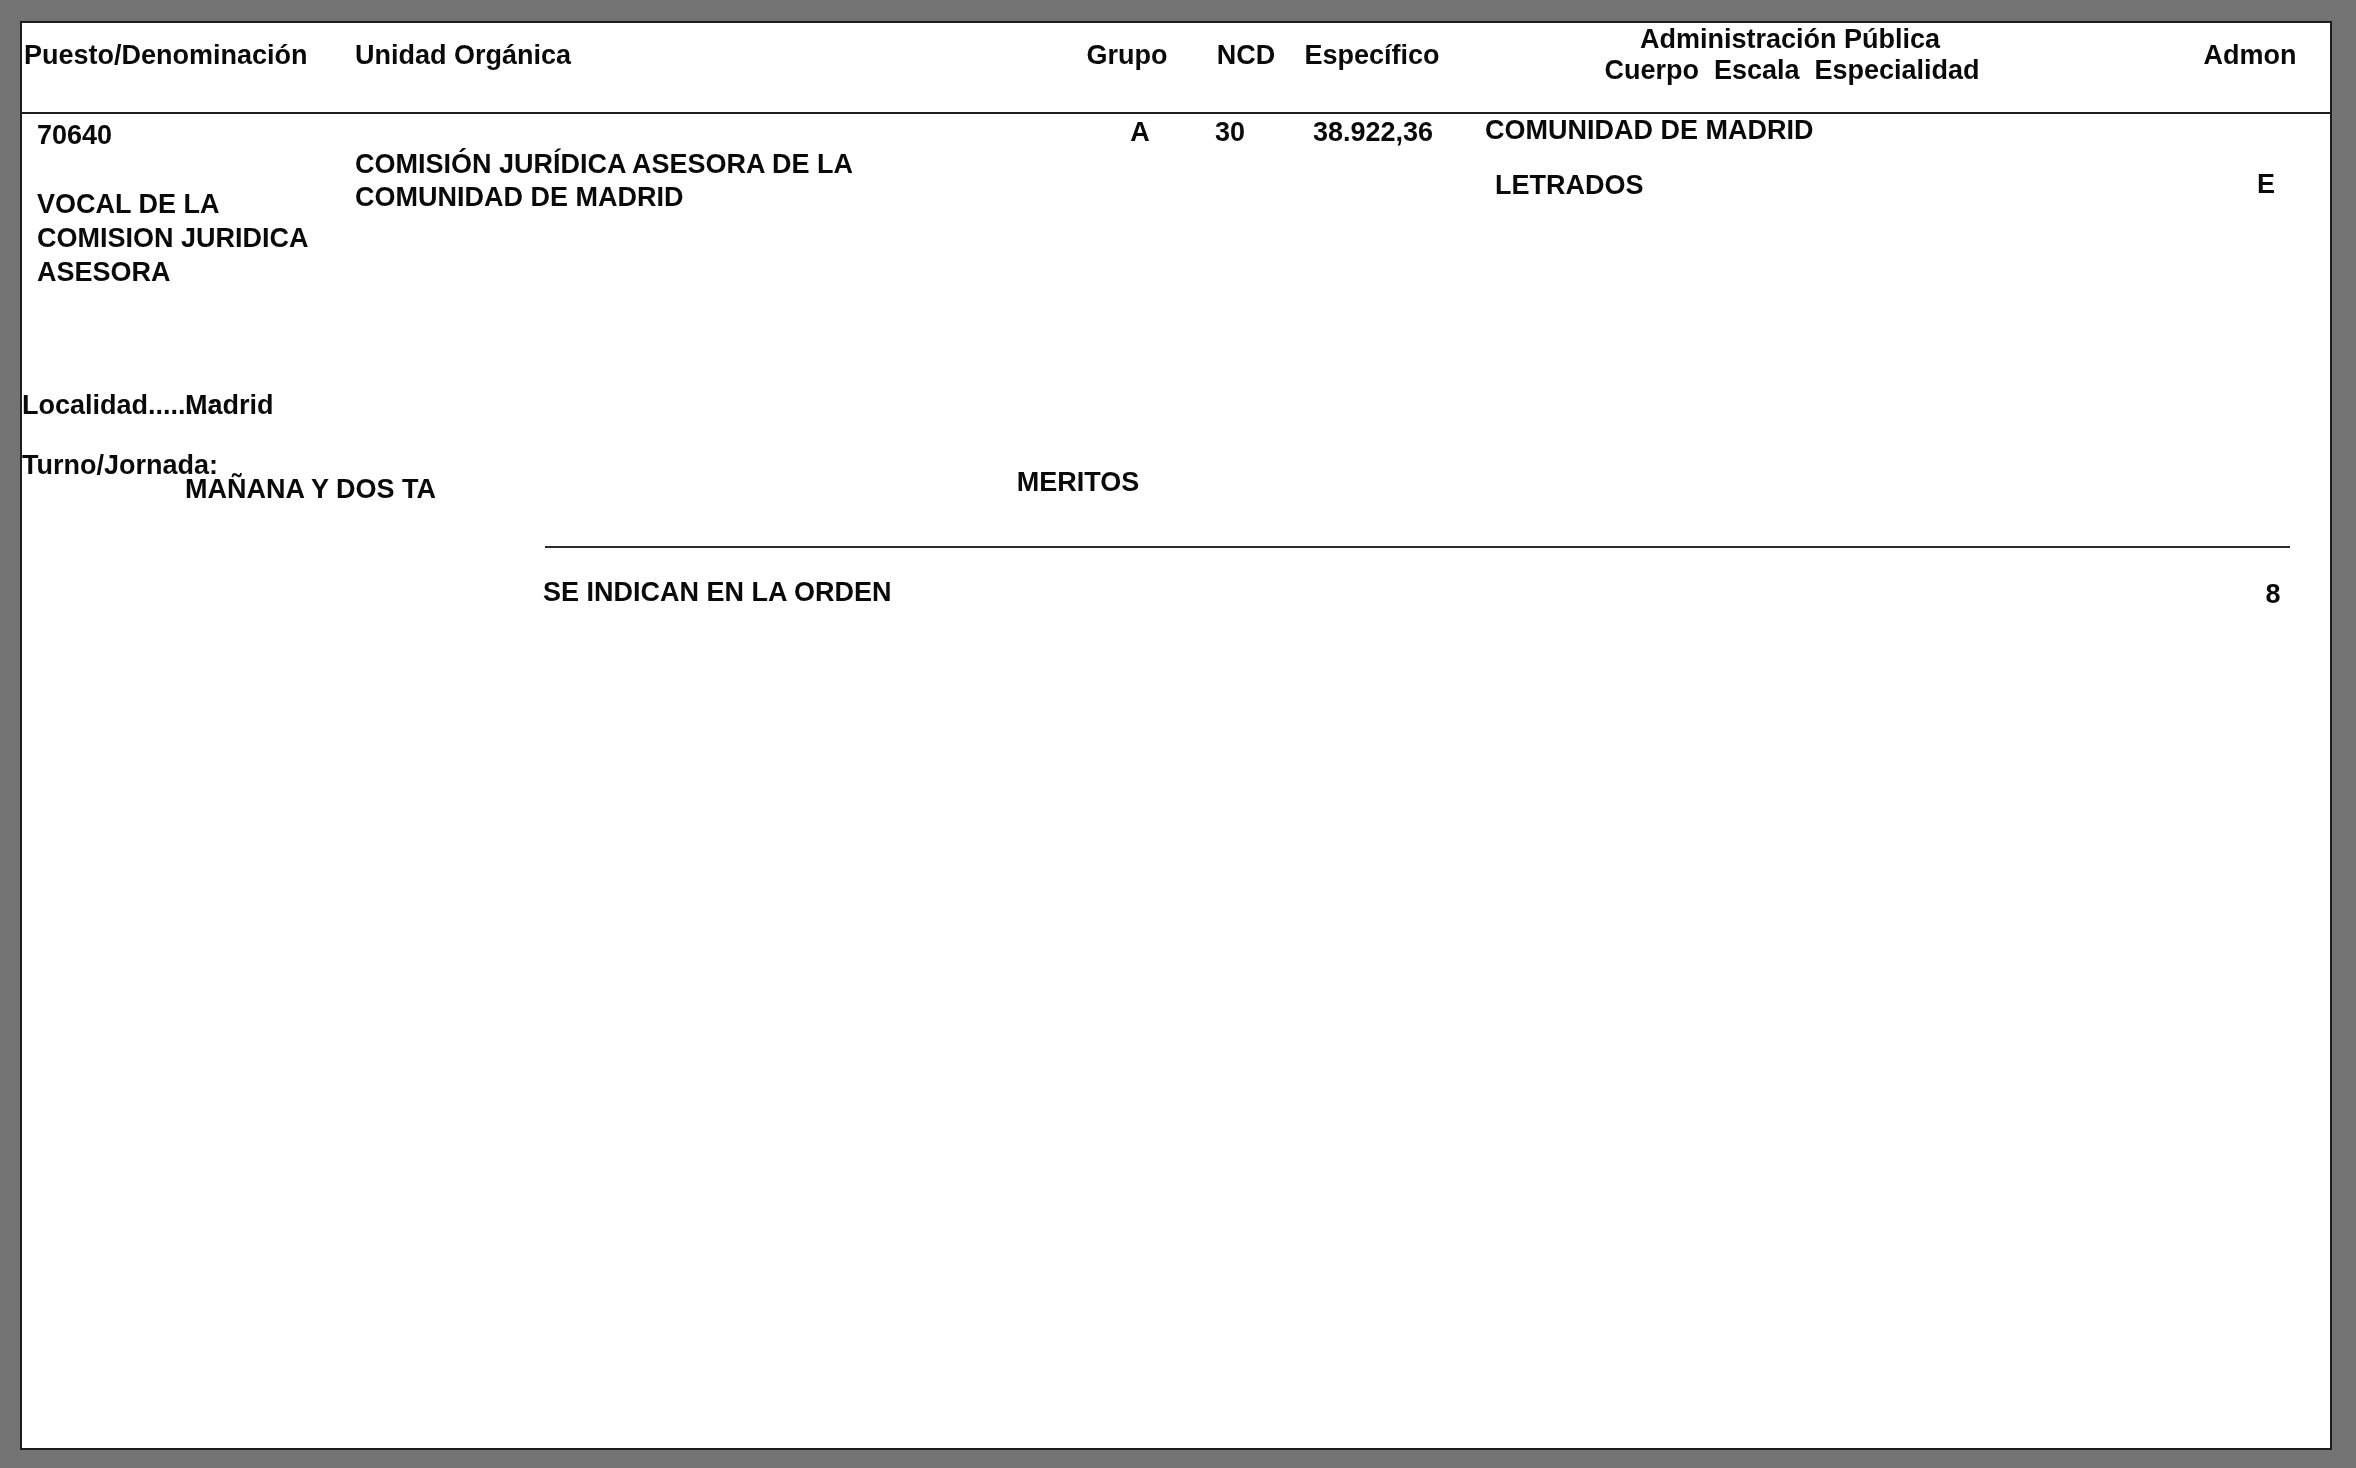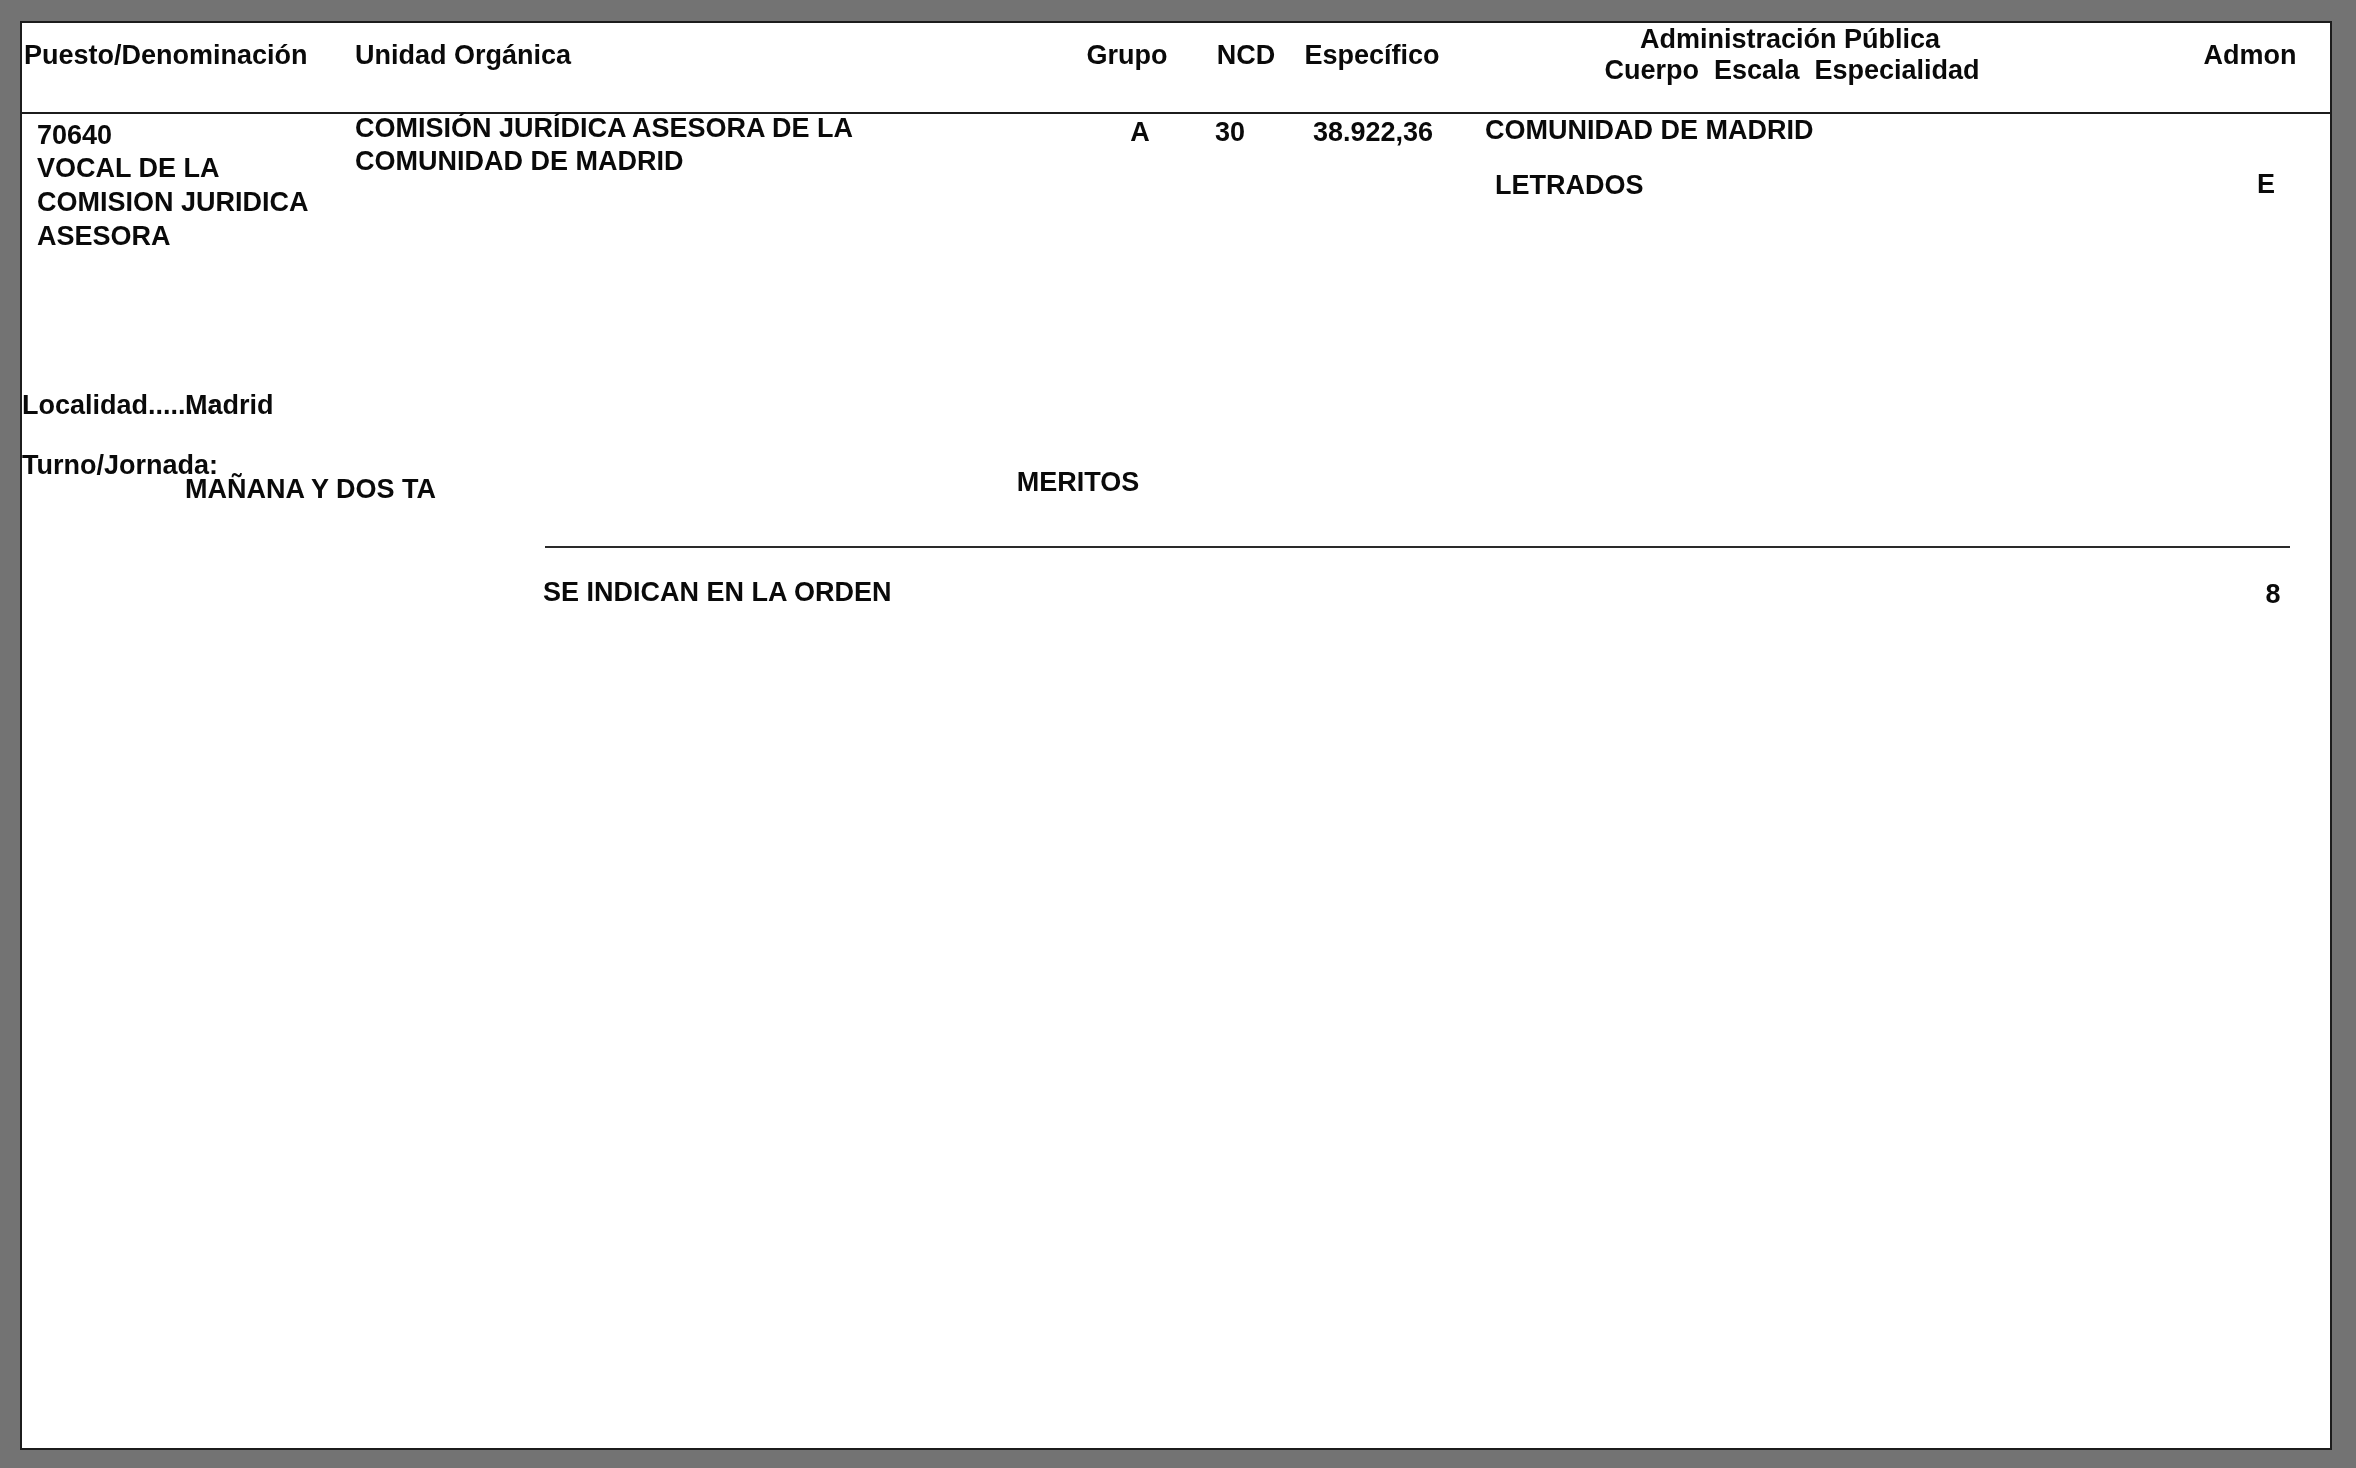--- a/index.html
+++ b/index.html
@@ -26,21 +26,21 @@
     border: 2px solid #1c1c1c;
     background: #ffffff;
   }
   .t {
     position: absolute;
     font-size: 27px;
     line-height: 33px;
     white-space: nowrap;
   }
   .ctr { transform: translateX(-50%); }
-  .wrap { white-space: normal; }
+  .wrap { white-space: normal; margin-top: 36px; }
   .pre { white-space: pre; }
   .hline {
     position: absolute;
     height: 2px;
     background: #1c1c1c;
   }
 </style>
 </head>
 <body>
 

